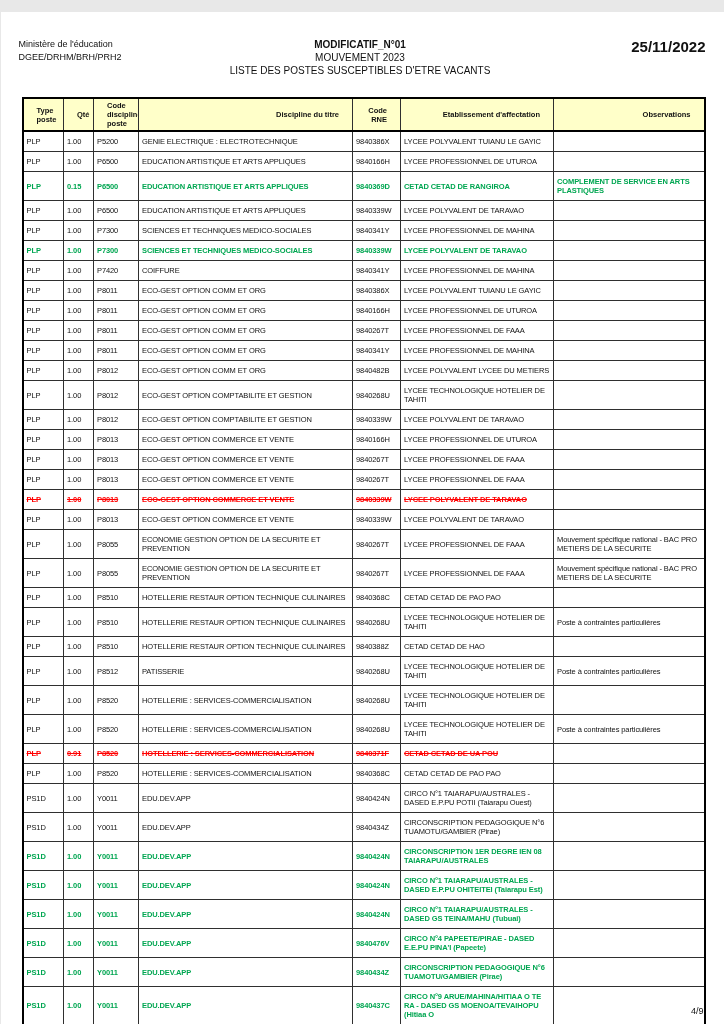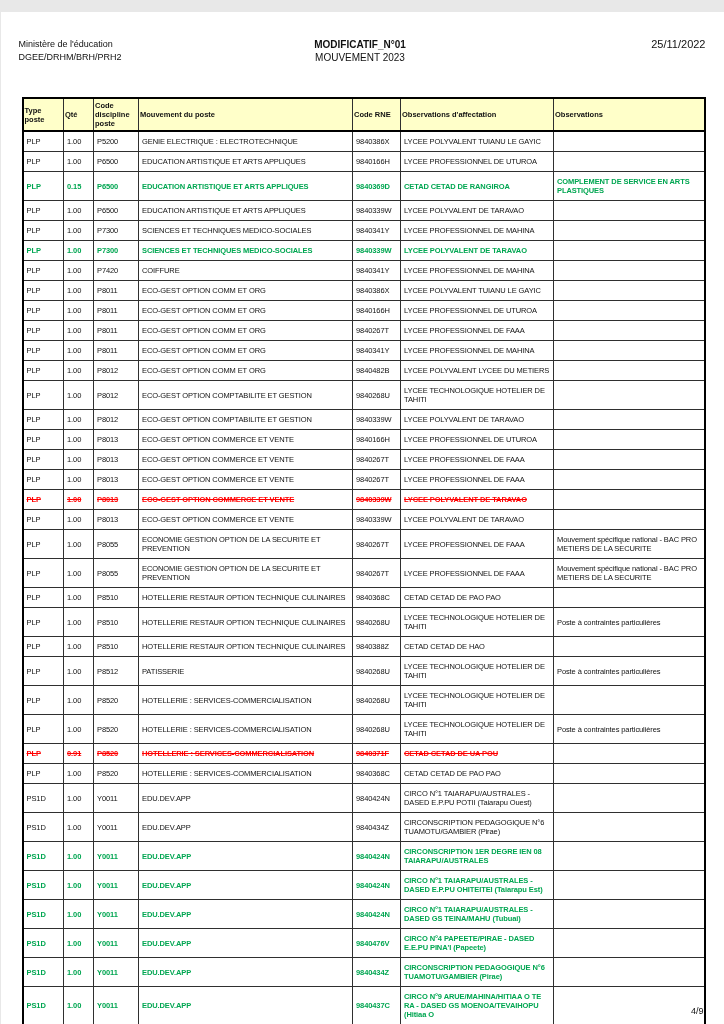--- a/index.html
+++ b/index.html
@@ -10,36 +10,36 @@
     margin:12px auto;
     font-family:"Liberation Sans","DejaVu Sans",sans-serif;
     color:#111;
     overflow:hidden;
   }
   
   .doc-header{position:absolute;top:26px;left:18px;right:18px;height:52px;}
   .org-block{position:absolute;left:0;top:0;font-size:9px;line-height:13px;}
   .title-block{position:absolute;left:0;right:4px;top:0;text-align:center;font-size:10px;line-height:13px;}
   .title-main{font-weight:bold;}
-  .date-block{position:absolute;right:0;top:0;font-size:11px;font-weight:normal;}
+  .date-block{position:absolute;right:0;top:0;font-size:15px;font-weight:bold;}
   
   table.postes{
     position:absolute;left:21px;top:85px;width:682px;
     border-collapse:collapse;table-layout:fixed;
     border:2.5px solid #000;
   }
   table.postes th, table.postes td{
     border:1px solid #2f2f2f;
     vertical-align:middle;
     overflow:hidden;
   }
   table.postes th{
     background:var(--header-fill,#FFFFC9);
-    font-size:7.5px;font-weight:bold;text-align:left;
-    line-height:9px;padding:2px 1px;
+    font-size:7.5px;font-weight:bold;text-align:right;
+    line-height:9px;padding:2px 13px;
     border-bottom:2px solid #000;
   }
   table.postes td{
     font-size:7.5px;line-height:9px;
     padding:5px 3px;
     letter-spacing:-0.1px;
     text-align:left;
     word-wrap:break-word;
   }
   tr.green td{color:var(--green,#00A651);font-weight:bold;}
@@ -60,20 +60,21 @@
 <div class="page" style="--header-fill: #FFFFC9; --green: #00A651; --red: #FF0000; --blue: #1414E0;">
 
   <div class="doc-header">
     <div class="org-block">
       <div>Ministère de l'éducation</div>
       <div>DGEE/DRHM/BRH/PRH2</div>
     </div>
     <div class="title-block">
       <div class="title-main">MODIFICATIF_N°01</div>
       <div>MOUVEMENT 2023</div>
+      <div>LISTE DES POSTES SUSCEPTIBLES D'ETRE VACANTS</div>
     </div>
     <div class="date-block">25/11/2022</div>
   </div>
 
   <table class="postes">
     <colgroup>
       <col style="width:41px">
         <col style="width:30px">
         <col style="width:45px">
       <col style="width:214px">
@@ -82,23 +83,23 @@
       <col style="width:151px">
     </colgroup>
     <thead>
       <tr>
         <th style="white-space:pre-line">Type
 poste</th>
         <th style="white-space:pre-line">Qté</th>
         <th style="white-space:pre-line">Code
 discipline
 poste</th>
-        <th>Mouvement du poste</th>
+        <th>Discipline du titre</th>
         <th>Code RNE</th>
-        <th>Observations d'affectation</th>
+        <th>Etablissement d'affectation</th>
         <th>Observations</th>
       </tr>
     </thead>
     <tbody>
         <tr>
       <td>PLP</td>
       <td>1.00</td>
       <td>P5200</td>
       <td>GENIE ELECTRIQUE : ELECTROTECHNIQUE</td>
       <td>9840386X</td>

